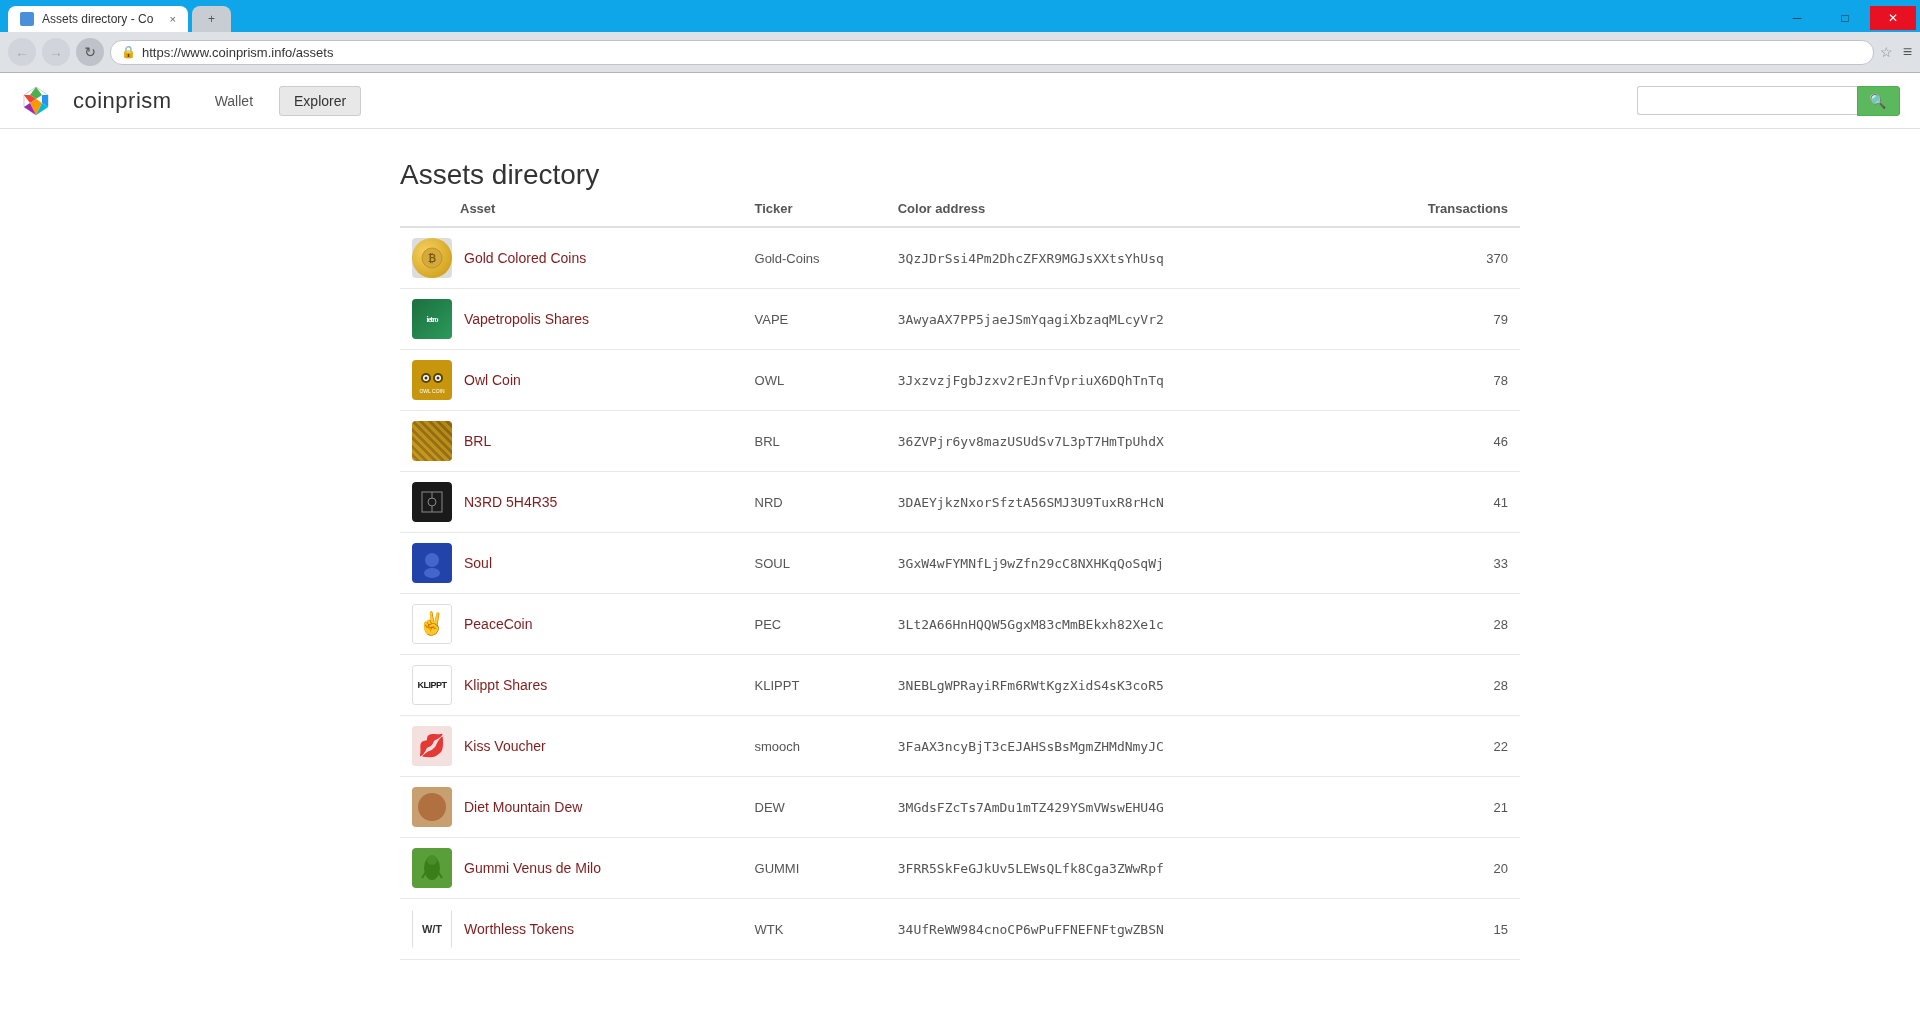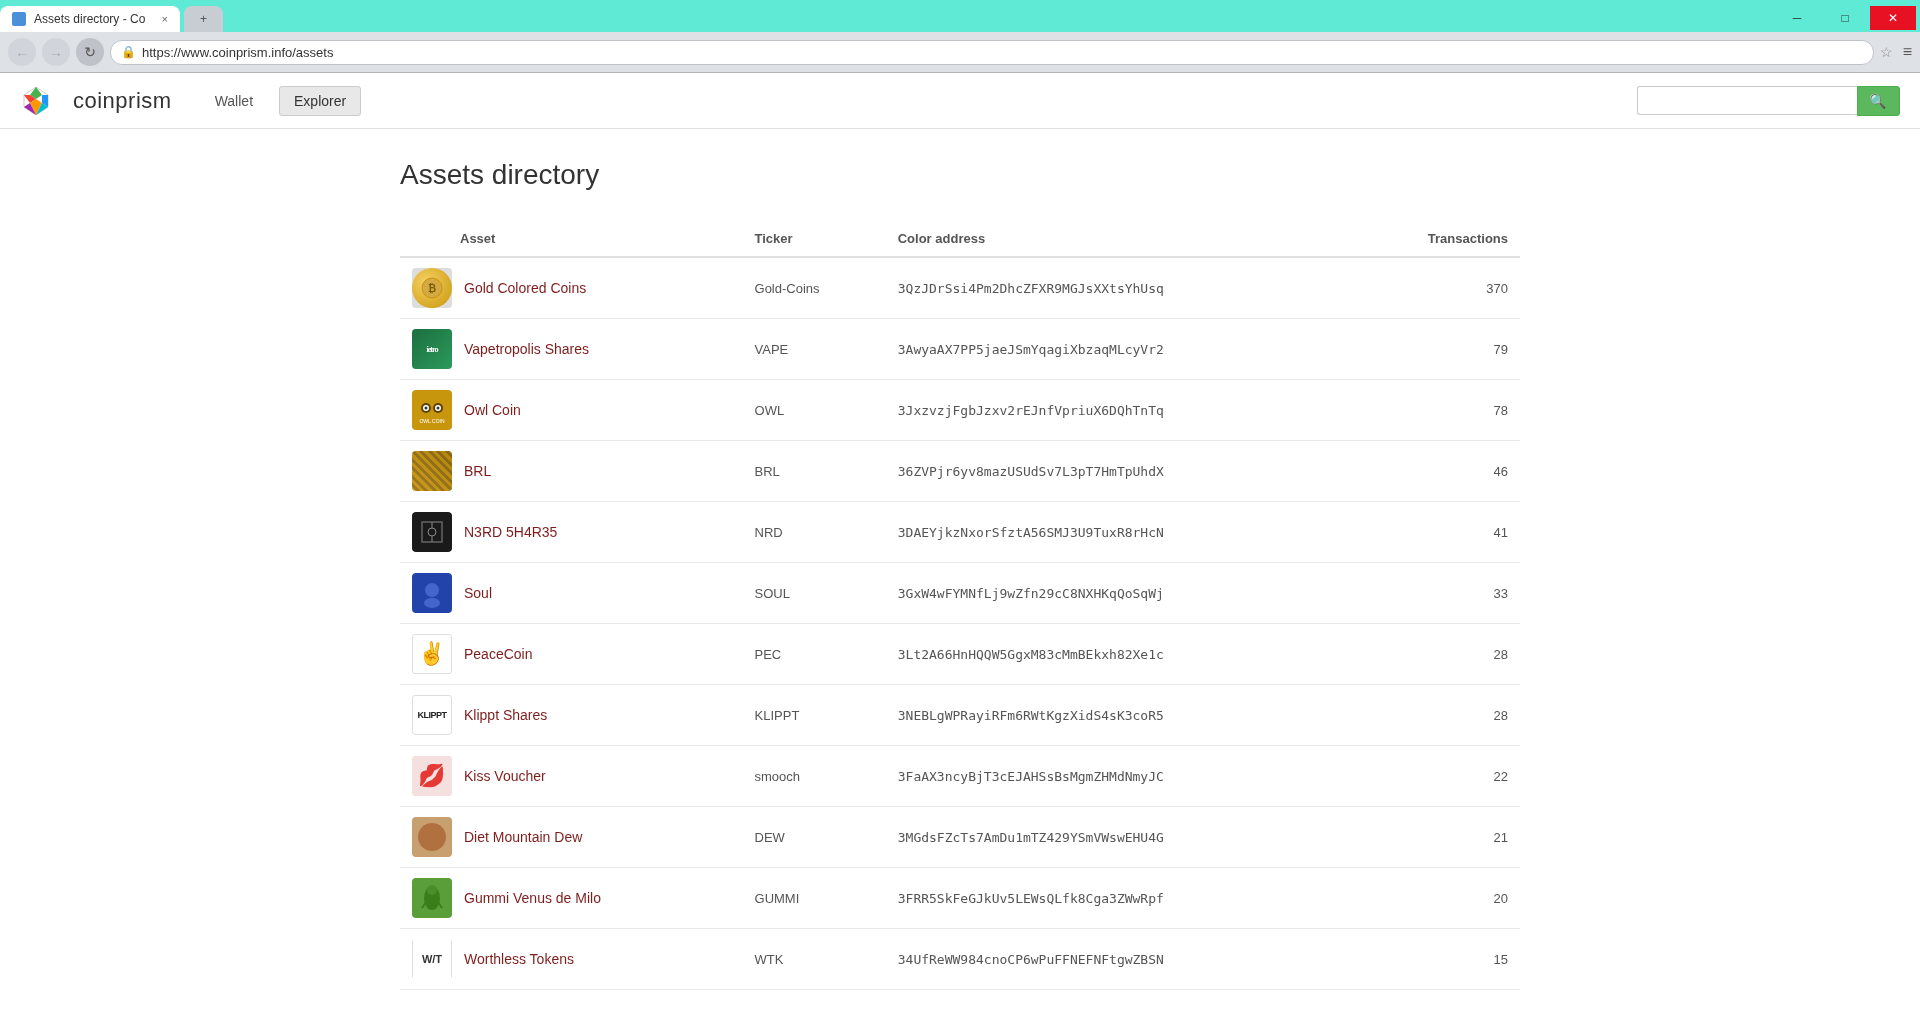--- a/index.html
+++ b/index.html
@@ -6,22 +6,22 @@
     body { font-family: Arial, sans-serif; background: #f5f5f5; font-size: 14px; }
 
     
     .browser-chrome {
       background: #dee1e6;
       border-bottom: 1px solid #b0b3b8;
     }
     .browser-title-bar {
       display: flex;
       align-items: center;
-      padding: 6px 0 0;
-      background: #5eead4;
+      padding: 6px 8px 0;
+      background: #0ea5e9;
     }
     .browser-tab {
       display: flex;
       align-items: center;
       background: white;
       border-radius: 8px 8px 0 0;
       padding: 6px 12px;
       font-size: 12px;
       color: #333;
       gap: 8px;
@@ -190,21 +190,20 @@
       max-width: 1200px;
       margin: 0 auto;
       padding: 30px 40px;
       background: white;
       min-height: calc(1032px - 100px);
     }
     .page-title {
       font-size: 28px;
       font-weight: 300;
       color: #333;
-      margin-bottom: 30px;
     }
 
     
     .assets-table {
       width: 100%;
       border-collapse: collapse;
     }
     .assets-table th {
       text-align: left;
       font-weight: 600;

